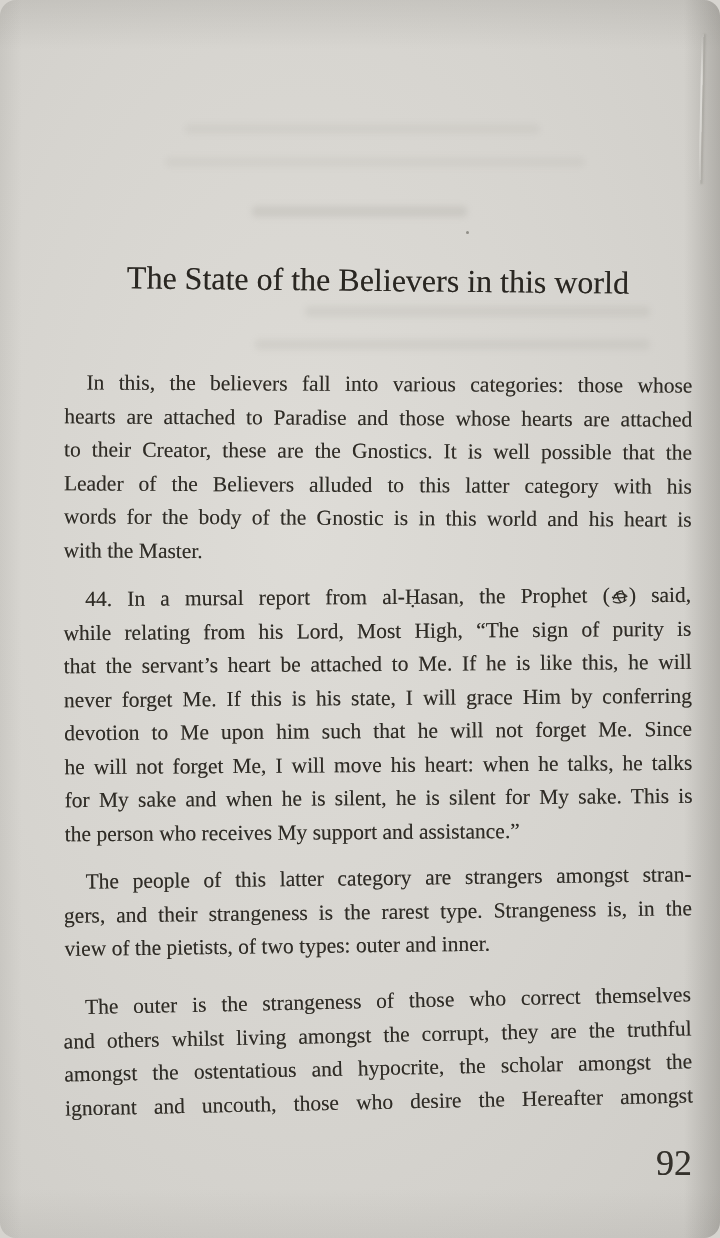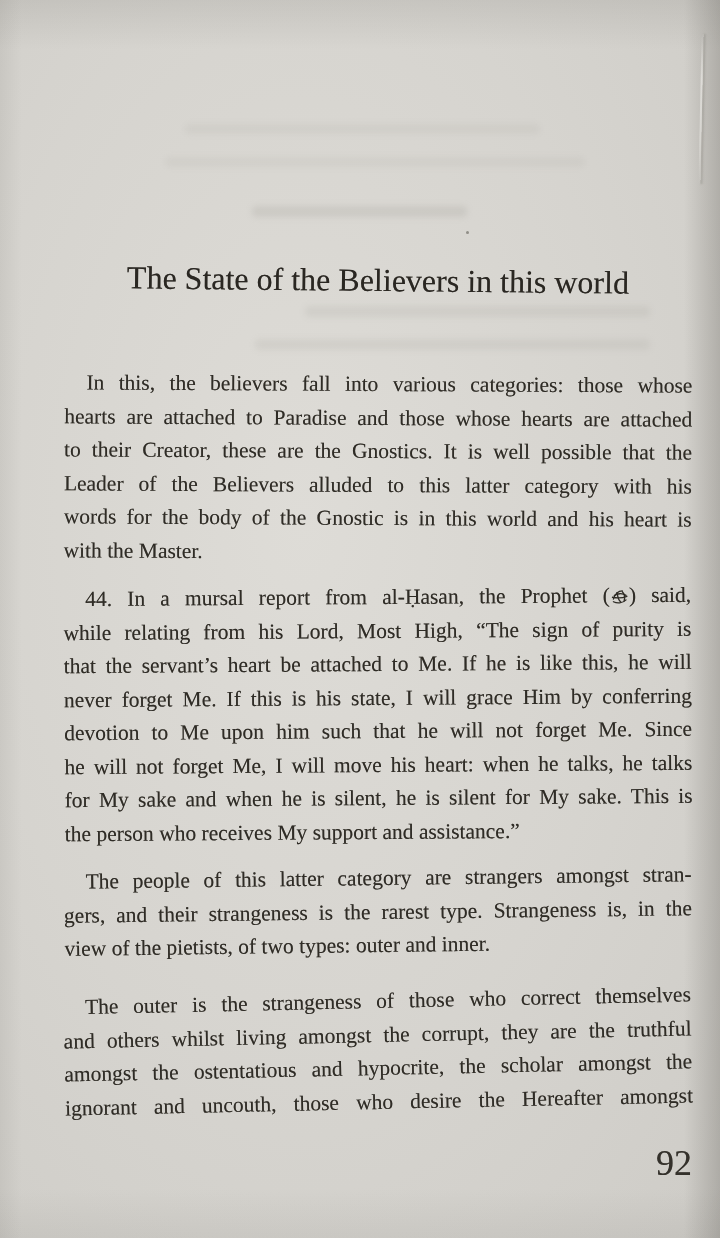--- a/index.html
+++ b/index.html
@@ -9,20 +9,21 @@
     font-family: "Liberation Serif", "DejaVu Serif", serif;
   }
   #paper {
     position: absolute; inset: 0;
     background:
       linear-gradient(to right, rgba(120,118,112,0.12) 0px, rgba(120,118,112,0) 3%,
                       rgba(120,118,112,0) 95%, rgba(88,85,79,0.28) 100%),
       linear-gradient(to bottom, rgba(118,116,110,0.16) 0px, rgba(118,116,110,0) 4%,
                       rgba(118,116,110,0) 96%, rgba(118,116,110,0.10) 100%),
       radial-gradient(ellipse at 42% 42%, #dedcd7 0%, #d6d4cf 55%, #ceccc7 100%);
+    border-radius: 16px;
   }
   #chapter-title {
     position: absolute; left: 64px; top: 260px; width: 628px;
     font-size: 32px; line-height: 40px; text-align: center;
     color: #2a2722; transform: rotate(0.6deg);
     text-shadow: 0 0 0.5px rgba(42,39,34,0.55);
   }
   .para {
     position: absolute; left: 64px; width: 628px;
     color: #2f2c26; font-size: 21.5px; line-height: 33.5px;

